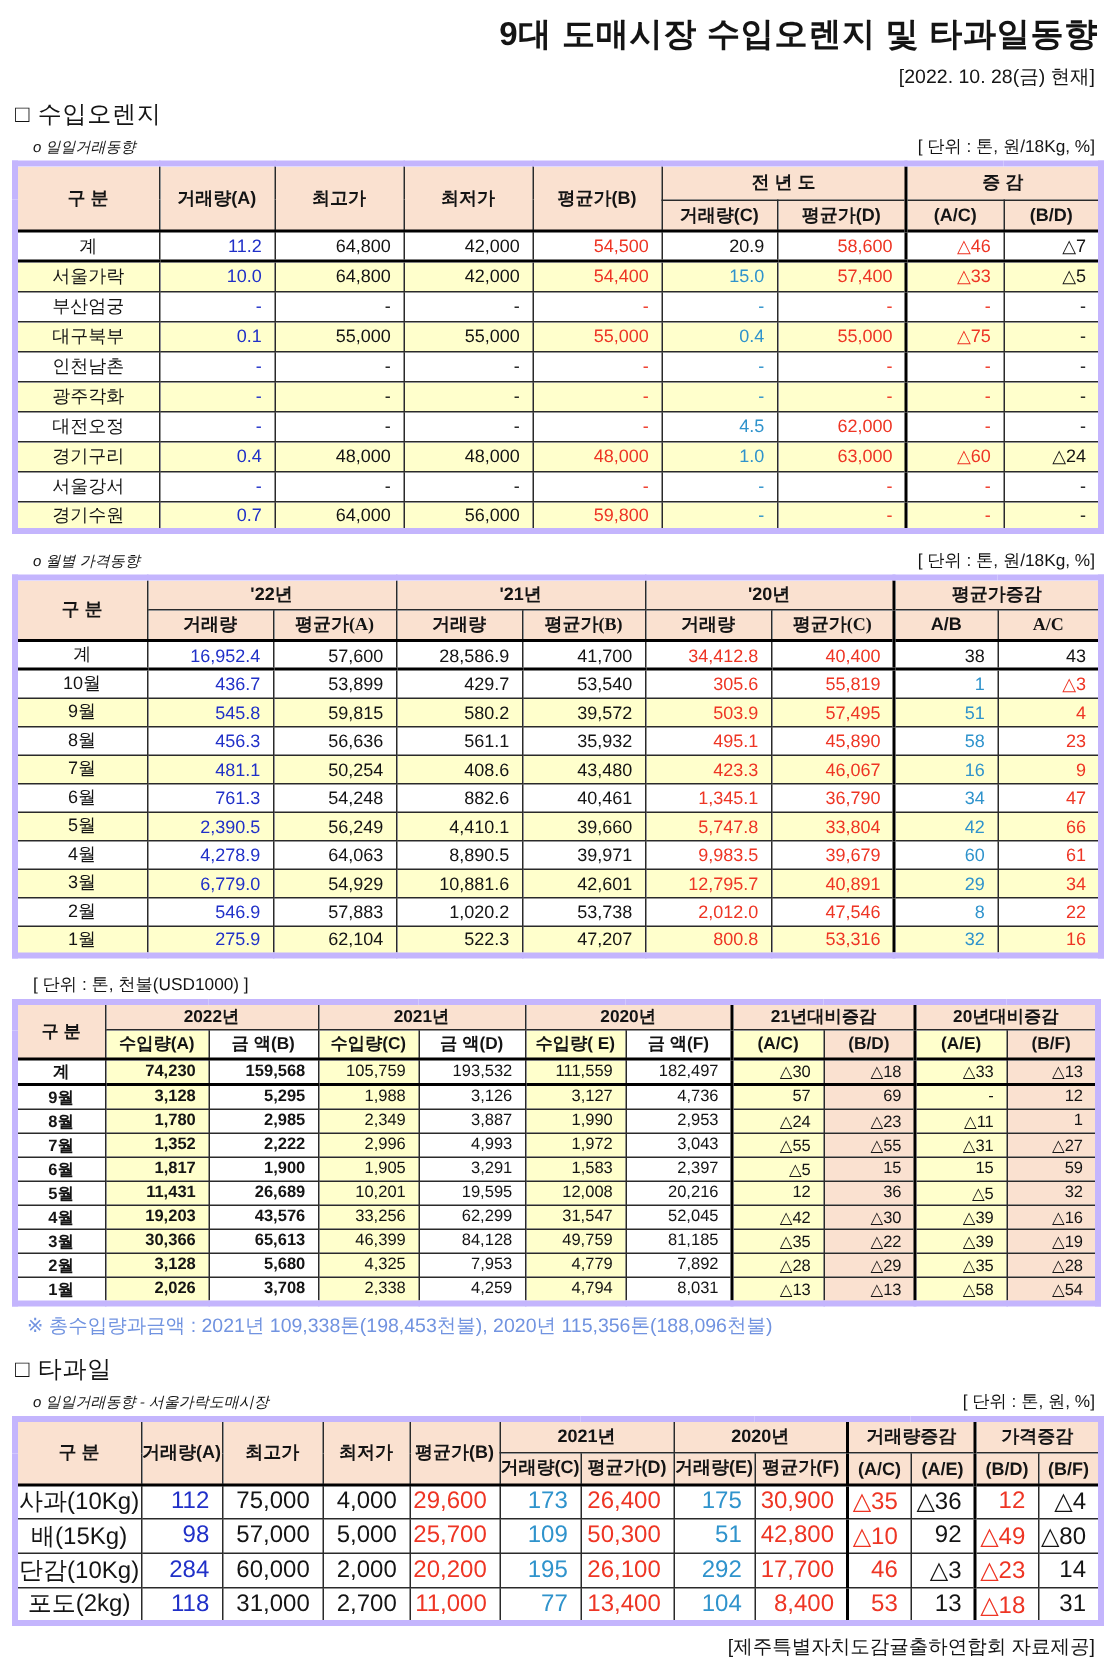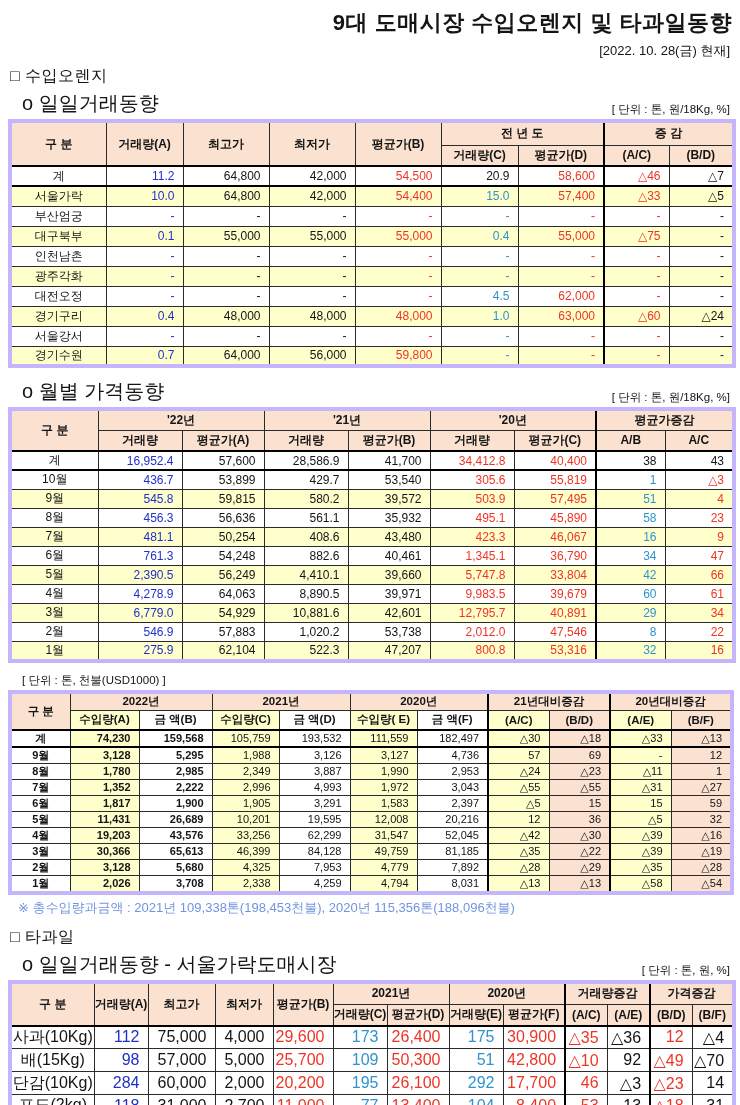--- a/index.html
+++ b/index.html
@@ -17,40 +17,40 @@
   .title{
     text-align:right; font-size:22px; font-weight:700; letter-spacing:0.5px;
     margin-top:2px;
   }
   .date-line{text-align:right; font-size:13px; margin:4px 2px 2px 0;}
   .section-heading{font-size:16px; font-weight:400; margin:6px 0 3px 2px; letter-spacing:0.5px;}
   .sub-row{
     display:flex; justify-content:space-between; align-items:flex-end;
     margin:2px 2px 2px 14px; 
   }
-  .sub-title{font-size:20px;}
+  .sub-title{font-size:10px;font-style:italic;}
   .unit-label{font-size:11.5px;}
   .note-line{font-size:13px; font-weight:400; color:var(--footnote-blue); margin:4px 0 2px 10px;}
   .provider-line{text-align:right; font-size:13px; margin:5px 2px 0 0;}
 
   table{
     border-collapse:collapse; table-layout:fixed; width:724px; margin:0 auto;
     border:4px solid #c4b5fd;
   }
   th,td{border:1px solid #2a2a2a; overflow:hidden; white-space:nowrap;}
   thead th{
     background:var(--header-bg); font-weight:700; font-size:12px;
     text-align:center; height:21px;
   }
   thead{border-bottom:2px solid #000;}
   td{font-size:12px; text-align:right; padding-right:8px; height:20px;}
   td.lbl{text-align:center; padding-right:0;}
   .c-b{color:var(--blue);} .c-c{color:var(--cyan);} .c-r{color:var(--red);}
   th.tl, td.tl{border-left:2px solid #000;}
-  th.dl{border-left:1px dotted #777;}
+  th.dl{border-left:1px dotted #777;font-family:Liberation Serif, serif;}
   th.bgY{background:var(--stripe-bg);} th.bgW{background:#fff;} th.bgP{background:var(--header-bg);}
   .has-total tbody tr:first-child td{border-bottom:2px solid #000;}
 
   
   .t-daily td:nth-child(8){border-left:2px solid #000;}
   .t-daily tbody tr:nth-child(even){background:var(--stripe-bg);}
   .t-daily thead tr:first-child th{height:24px;}
 
   
   .t-monthly td{height:19px;}
@@ -631,21 +631,21 @@
           <td>57,000</td>
           <td>5,000</td>
           <td class="c-r">25,700</td>
           <td class="c-c">109</td>
           <td class="c-r">50,300</td>
           <td class="c-c">51</td>
           <td class="c-r">42,800</td>
           <td class="c-r">△10</td>
           <td>92</td>
           <td class="c-r">△49</td>
-          <td>△70</td>
+          <td>△80</td>
         </tr>
         <tr>
           <td class="lbl">단감(10Kg)</td>
           <td class="c-b">284</td>
           <td>60,000</td>
           <td>2,000</td>
           <td class="c-r">20,200</td>
           <td class="c-c">195</td>
           <td class="c-r">26,100</td>
           <td class="c-c">292</td>

